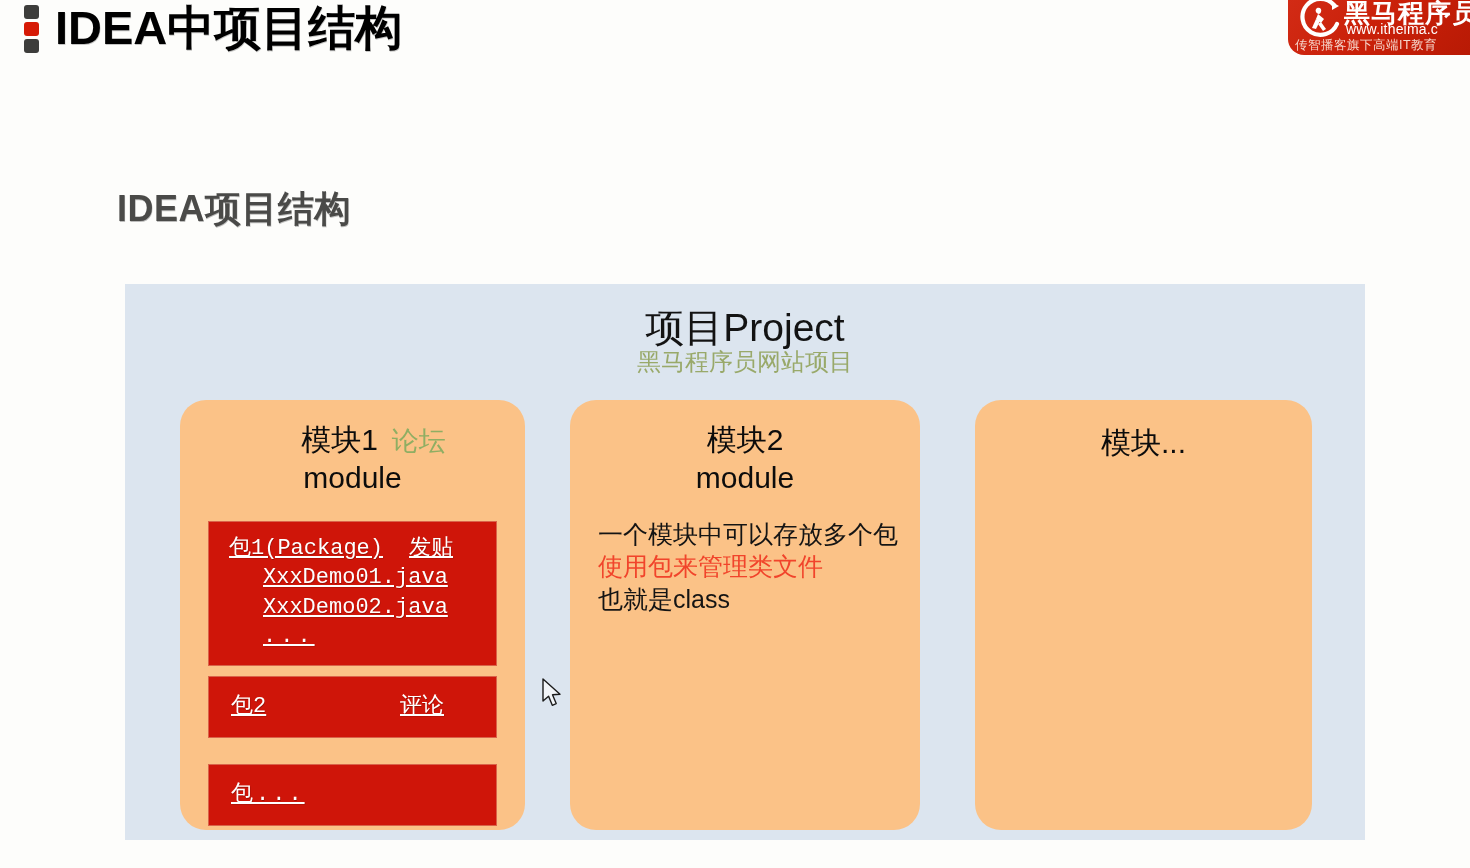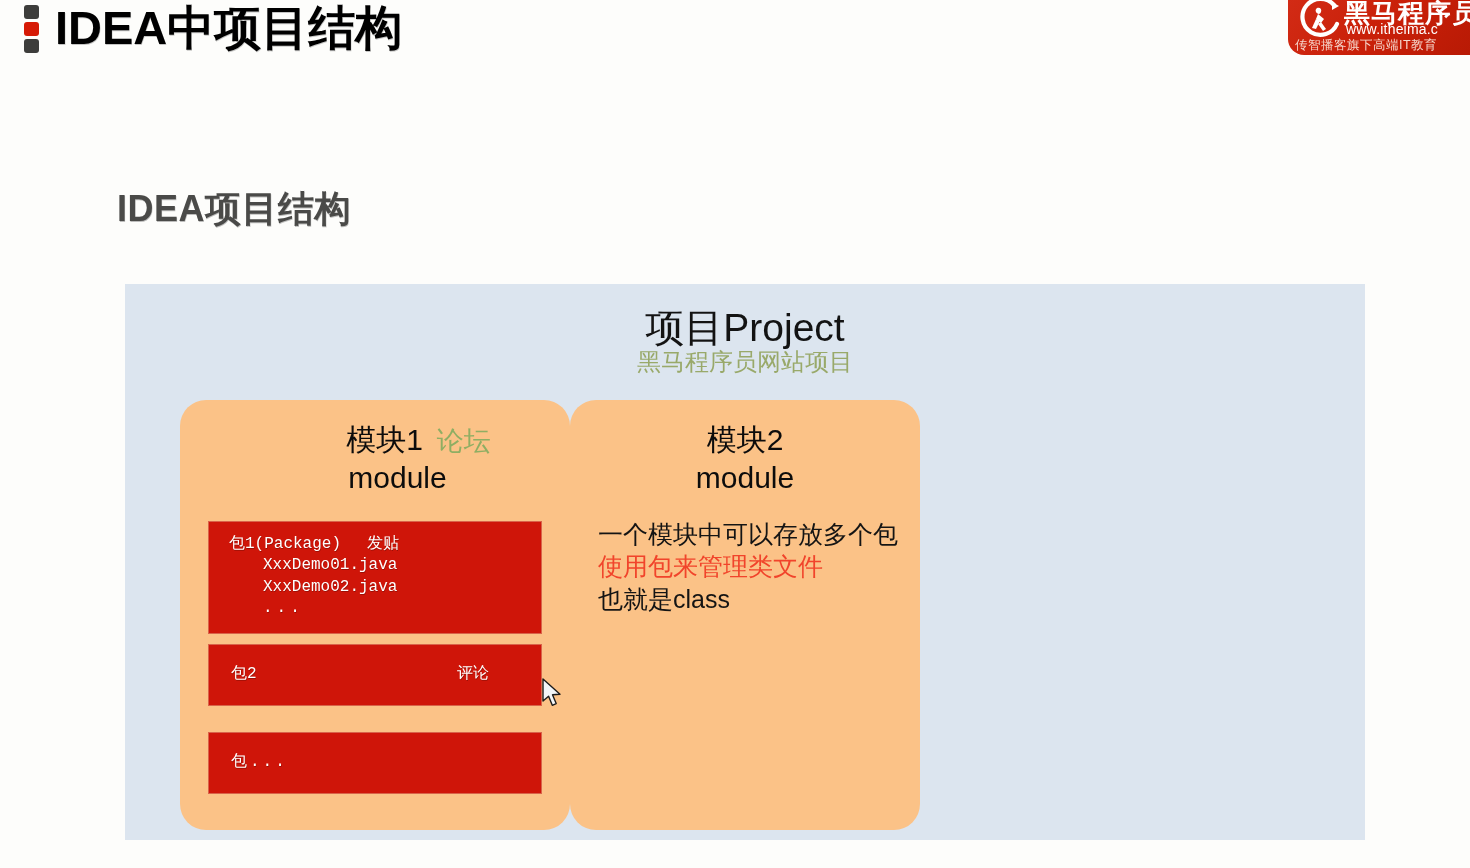--- a/index.html
+++ b/index.html
@@ -138,21 +138,21 @@
     text-align: center;
   }
 
   .module-box {
     position: absolute;
     background: #fbc287;
     border-radius: 26px;
     top: 116px;
     height: 430px;
   }
-  #module-1 { left: 55px;  width: 345px; padding-left: 45px; }
+  #module-1 { left: 55px;  width: 345px; }
   #module-2 { left: 445px; width: 350px; }
   #module-3 { left: 850px; width: 337px; }
 
   .module-title {
     text-align: center;
     color: #0c0c0c;
     font-size: 30px;
     line-height: 1.27;
     padding-top: 21px;
   }
@@ -169,24 +169,25 @@
     position: absolute;
     left: 28px;
     right: 28px;
     top: 121px;
   }
   .package-box {
     background: #cf1509;
     border: 1px solid #d9634a;
     color: #ffffff;
     font-family: "Liberation Mono", "DejaVu Sans Mono", monospace;
-    font-size: 16px;
+    font-size: 22px;
     line-height: 1.33;
     box-sizing: border-box;
     text-shadow: 0.5px 0.5px 0 rgba(0,0,0,0.25);
+    text-decoration: underline;
   }
   #package-box-1 {
     padding: 12px 0 14px 20px;
     margin-bottom: 10px;
   }
   .pkg-head {
     display: flex;
     gap: 26px;
     white-space: pre;
   }
@@ -302,18 +303,23 @@
       <span>模块2</span>
       <span class="sub" style="display:block">module</span>
     </div>
     <div class="module-notes">
       <span class="note-line">一个模块中可以存放多个包</span>
       <span class="note-alert">使用包来管理类文件</span>
       <span class="note-line">也就是class</span>
     </div>
   </div>
 
+  <div class="module-box" id="module-3">
+    <div class="module-title">
+      <span>模块...</span>
+    </div>
+  </div>
 
 </div>
 
 <svg id="mouse-cursor" viewBox="0 0 22 32">
   <path d="M2 1 L2 23 L7.6 18.2 L11.3 27.3 L15.2 25.6 L11.5 16.8 L19 16.3 Z" fill="#f2f5f8" stroke="#1b1b1b" stroke-width="1.4" stroke-linejoin="round"></path>
 </svg>
 
 </body></html>

